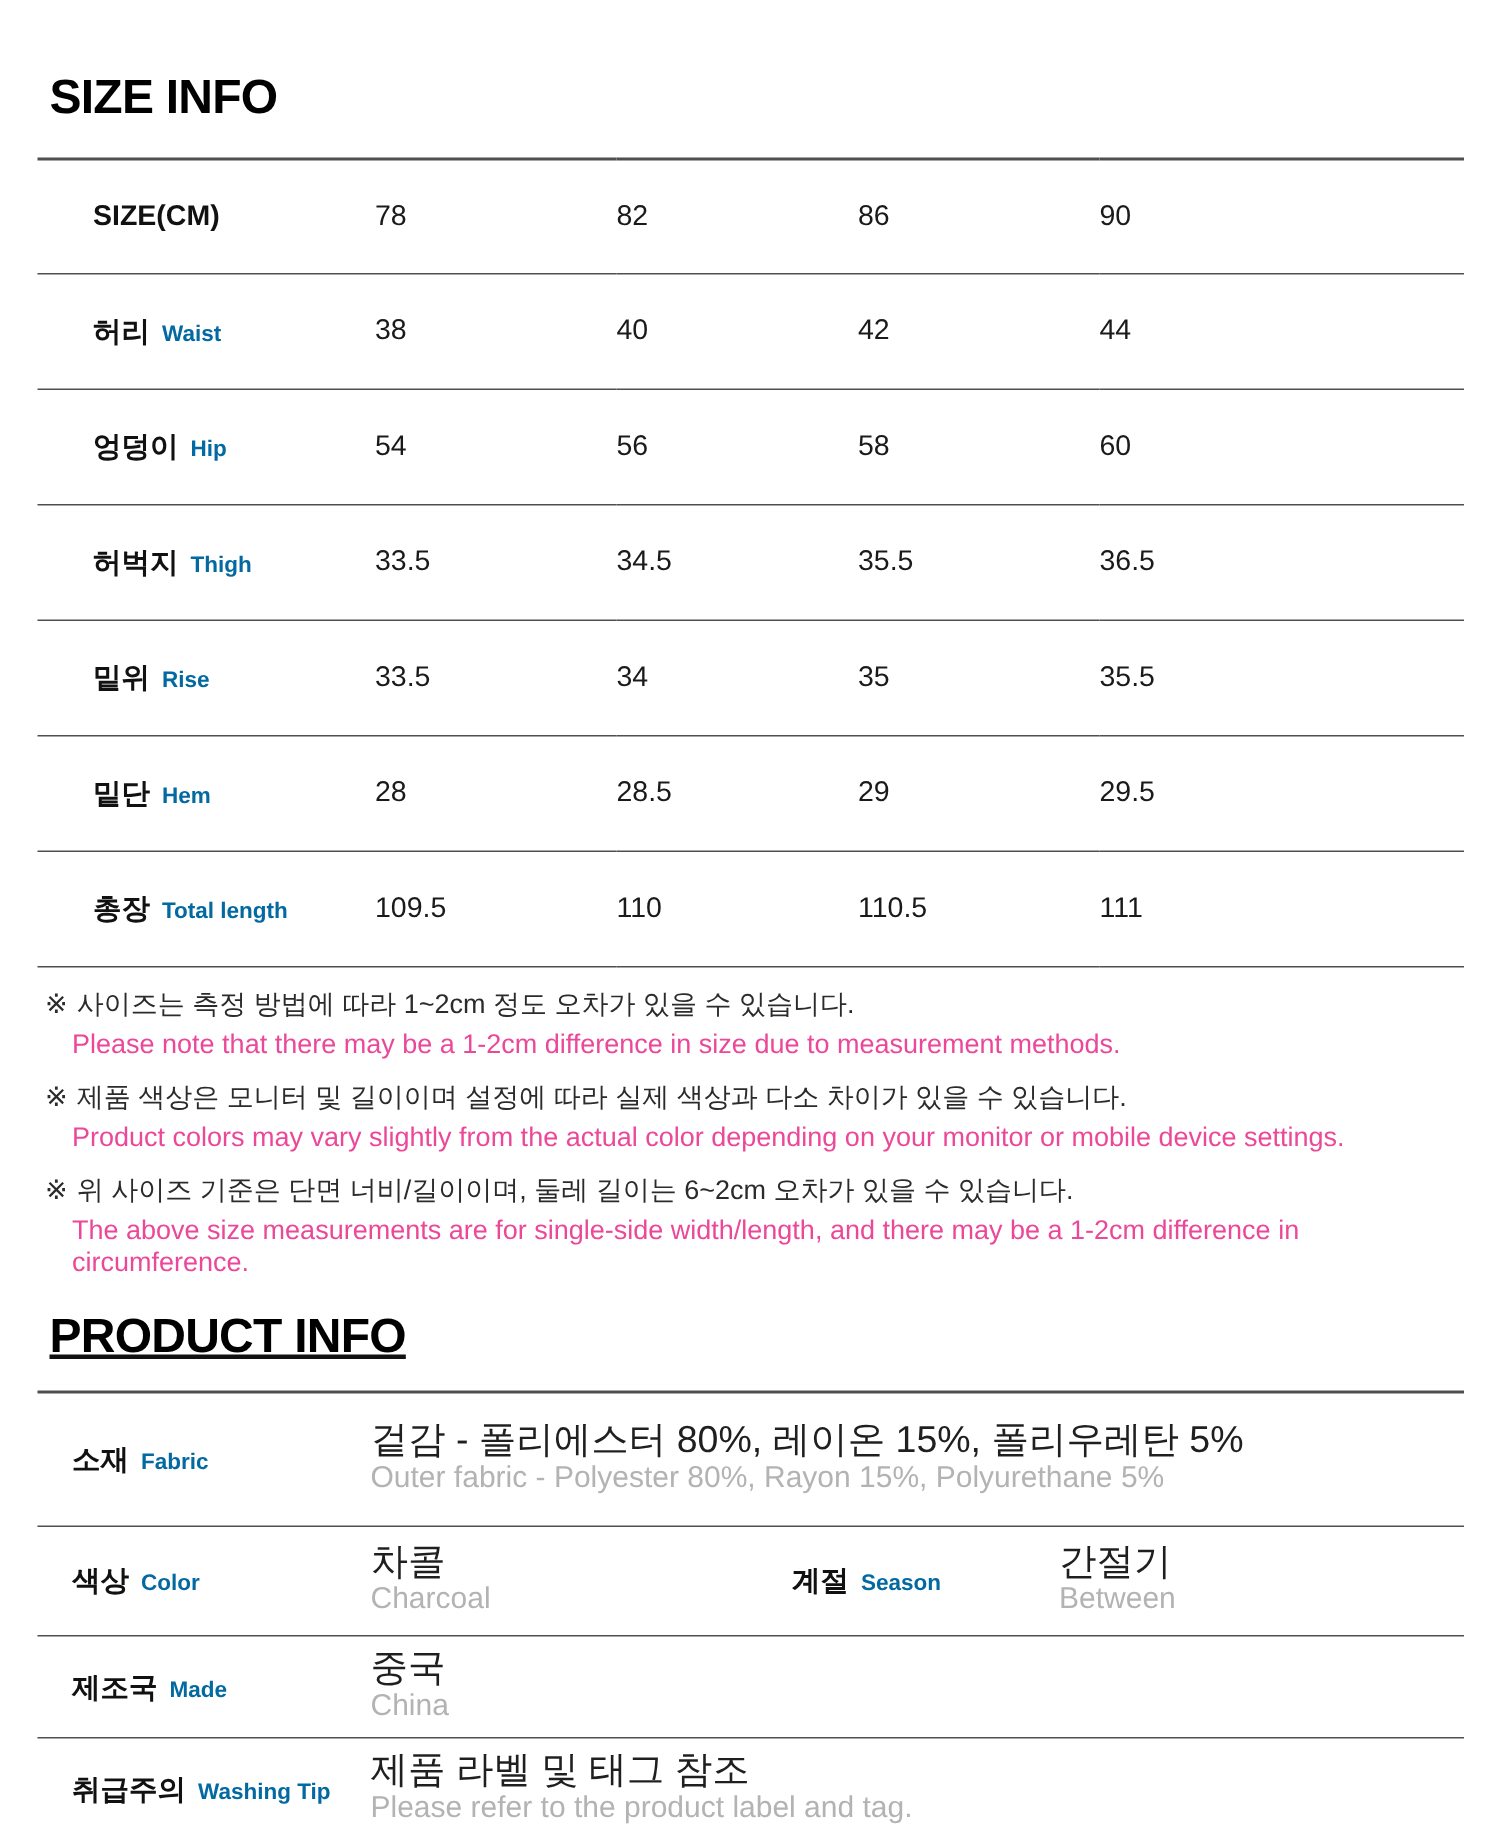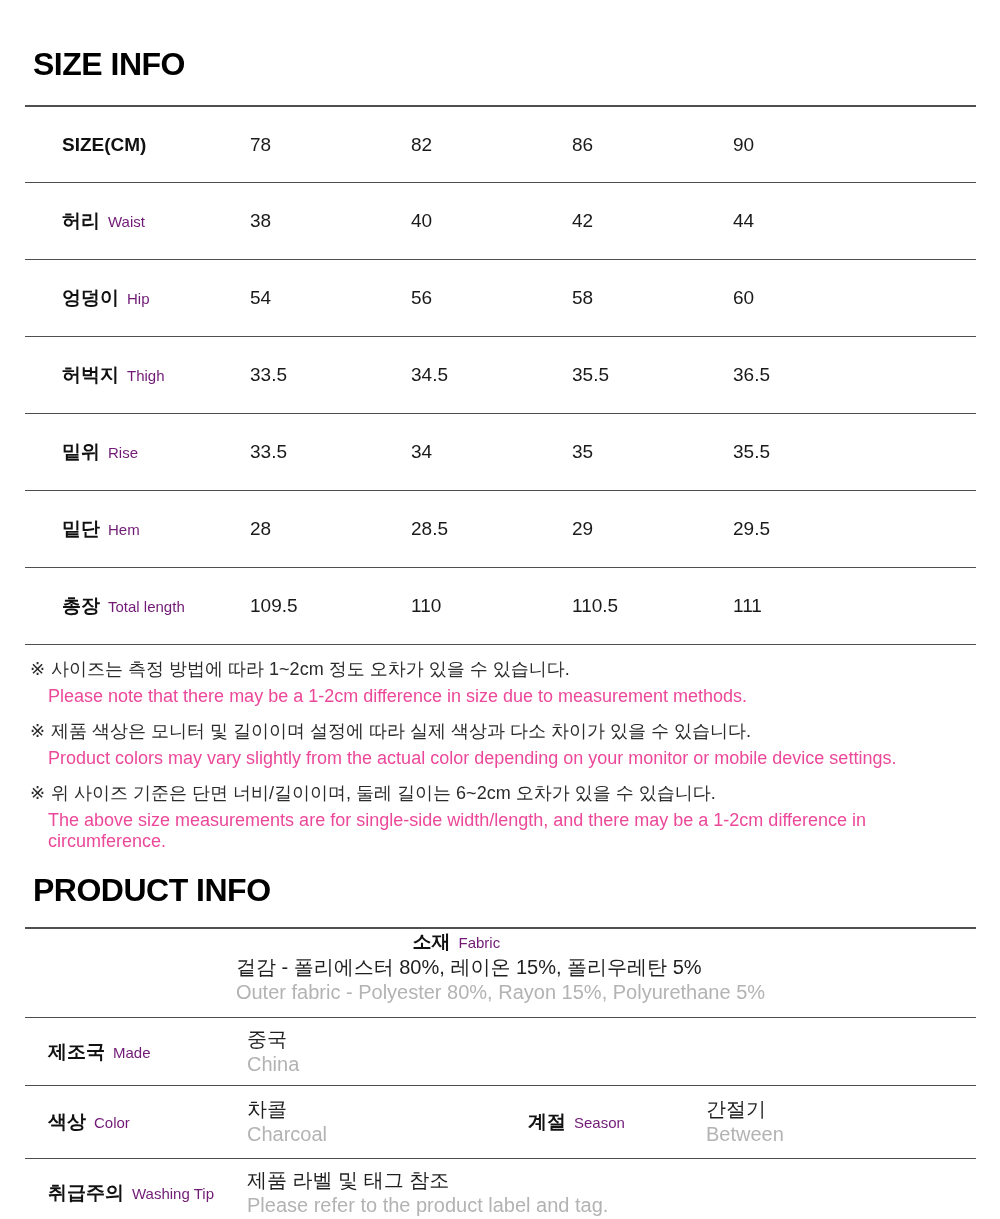--- a/index.html
+++ b/index.html
@@ -7,36 +7,36 @@
   body {
     width:1000px; min-height:1219px; margin:0 auto;
     font-family:"Liberation Sans","DejaVu Sans",sans-serif;
     color:#111111;
   }
   .section-title {
     font-size:32px; font-weight:700; color:#000000;
     letter-spacing:-0.5px; line-height:1.15;
   }
   .title-wrap-size { margin:46px 0 0 33px; }
-  .title-wrap-product { margin:20px 0 0 33px; }
+  .title-wrap-product { margin:20px 0 0 33px;text-decoration:underline; }
 
   
   table.size-table {
     width:951px; margin:22px 0 0 25px;
     border-collapse:collapse;
     border-top:2px solid #4f4f4f;
   }
   .size-table tr { border-bottom:1.5px solid #4f4f4f; }
   .size-table th, .size-table td { height:77px; vertical-align:middle; }
   .size-table .label-cell {
     text-align:left; padding-left:37px;
     font-size:19px; font-weight:700; color:#111111; white-space:nowrap;
   }
   .sub-label {
-    font-size:15px; font-weight:400; color:#701a75; margin-left:8px;text-align:center;
+    font-size:15px; font-weight:700; color:#0369a1; margin-left:8px;text-align:center;
   }
   .size-table td.value {
     text-align:left; font-size:19px; font-weight:500; color:#1a1a1a;
   }
   col.c-label { width:225px; }
   col.c-val   { width:161px; }
   col.c-spacer{ width:82px; }
 
   
   .notes { margin:14px 30px 12px 30px; }
@@ -47,33 +47,33 @@
 
   
   .product-table {
     width:951px; margin:18px 0 0 25px;
     border-top:2px solid #4f4f4f;
   }
   .p-row {
     display:flex; align-items:center;
     border-bottom:1.5px solid #4f4f4f;
   }
-  .p-row.fabric  { min-height:89px;flex-direction:column; }
+  .p-row.fabric  { min-height:89px; }
   .p-row.color   { min-height:73px; }
   .p-row.made    { min-height:68px; }
   .p-row.washing { min-height:69px; }
   .p-label {
     width:222px; flex-shrink:0; padding-left:23px;
     font-size:19px; font-weight:700; color:#111111; white-space:nowrap;
   }
   .p-label .sub-label { font-size:15px; }
   .p-label-2 { width:201px; flex-shrink:0; }
   .p-value { flex:1; min-width:0; }
   .p-value-fixed { width:258px; flex-shrink:0; }
-  .v-ko { font-size:20px; color:#1f1f1f; line-height:25px; }
+  .v-ko { font-size:25px; color:#1f1f1f; line-height:25px; }
   .v-en { font-size:20px; color:#b3b3b3; line-height:25px; }
 </style>
 </head>
 <body>
 
 <div class="title-wrap-size">
   <h1 class="section-title">SIZE INFO</h1>
 </div>
 
 <table class="size-table">
@@ -187,47 +187,47 @@
   <div class="p-row fabric">
     <div class="p-label">
       <span>소재</span><span class="sub-label">Fabric</span>
     </div>
     <div class="p-value">
       <div class="v-ko">겉감 - 폴리에스터 80%, 레이온 15%, 폴리우레탄 5%</div>
       <div class="v-en">Outer fabric - Polyester 80%, Rayon 15%, Polyurethane 5%</div>
     </div>
   </div>
 
-  <div class="p-row made">
-    <div class="p-label">
-      <span>제조국</span><span class="sub-label">Made</span>
-    </div>
-    <div class="p-value">
-      <div class="v-ko">중국</div>
-      <div class="v-en">China</div>
-    </div>
-  </div>
-
   <div class="p-row color">
     <div class="p-label">
       <span>색상</span><span class="sub-label">Color</span>
     </div>
     <div class="p-value-fixed">
       <div class="v-ko">차콜</div>
       <div class="v-en">Charcoal</div>
     </div>
     <div class="p-label p-label-2">
       <span>계절</span><span class="sub-label">Season</span>
     </div>
     <div class="p-value">
       <div class="v-ko">간절기</div>
       <div class="v-en">Between</div>
     </div>
   </div>
 
+  <div class="p-row made">
+    <div class="p-label">
+      <span>제조국</span><span class="sub-label">Made</span>
+    </div>
+    <div class="p-value">
+      <div class="v-ko">중국</div>
+      <div class="v-en">China</div>
+    </div>
+  </div>
+
   <div class="p-row washing">
     <div class="p-label">
       <span>취급주의</span><span class="sub-label">Washing Tip</span>
     </div>
     <div class="p-value">
       <div class="v-ko">제품 라벨 및 태그 참조</div>
       <div class="v-en">Please refer to the product label and tag.</div>
     </div>
   </div>
 

